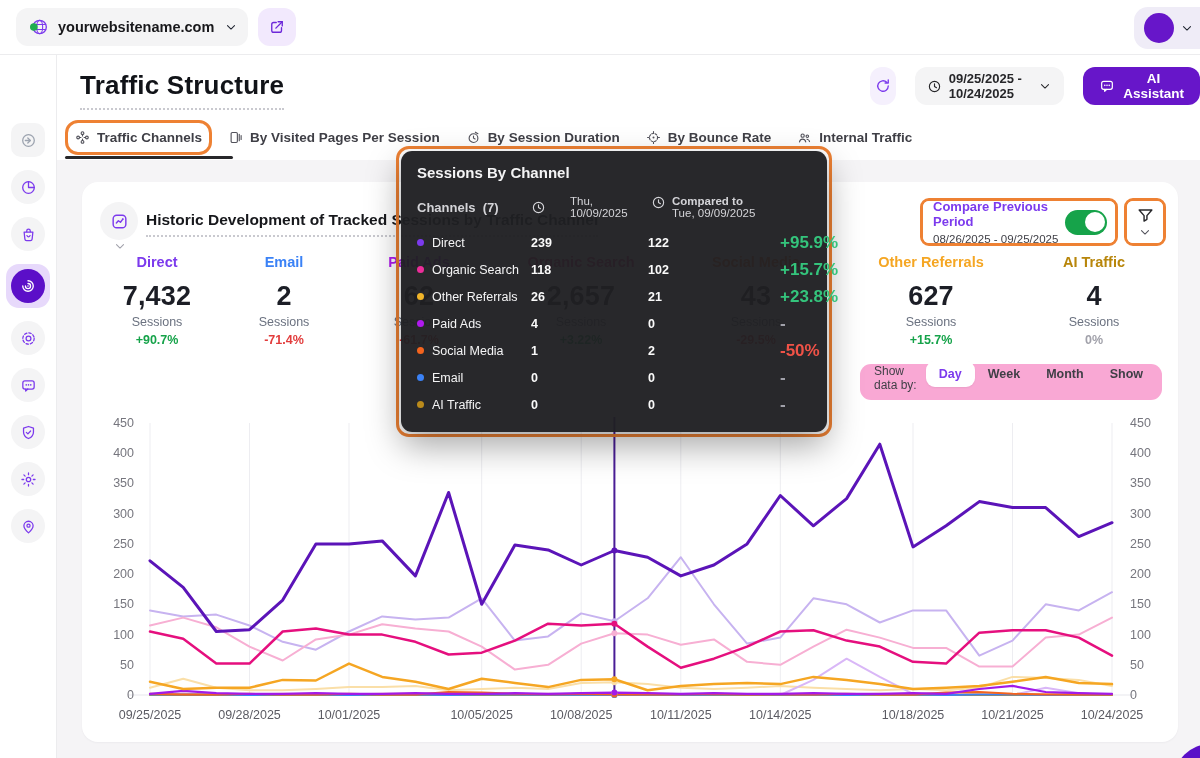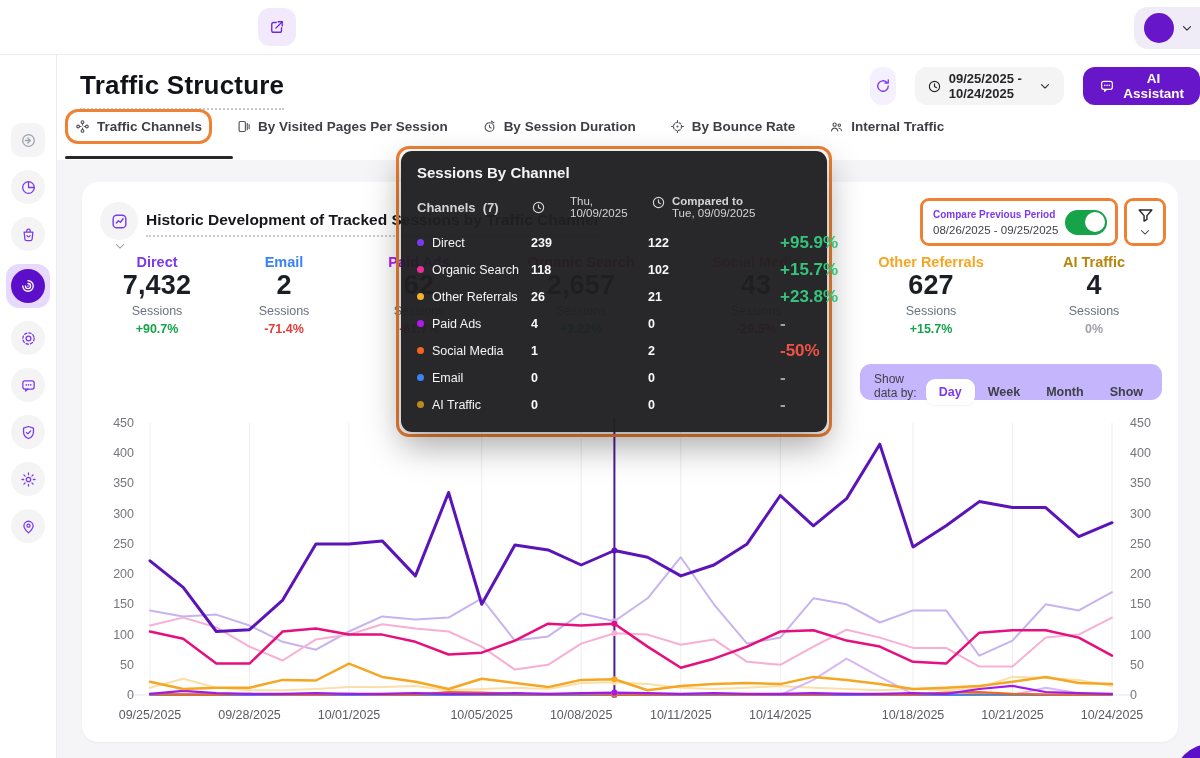--- a/index.html
+++ b/index.html
@@ -35,54 +35,54 @@
   .title{position:absolute;left:23px;top:15px;font-size:26px;font-weight:700;color:#111318;letter-spacing:.2px;border-bottom:2px dotted #c9c9cf;padding-bottom:7px}
   .monthly{position:absolute;left:231px;top:12px;width:212px}
   .m-label{font-size:11px;font-weight:700;color:#3f3f46}
   .m-link{font-size:11px;font-weight:600;color:#7c3aed;text-decoration:none;display:inline-block;margin-top:2px;cursor:pointer}
   .m-inf{position:absolute;right:0;top:10px;color:#f07f16;font-size:15px;font-weight:700}
   .m-bar{position:absolute;left:0;top:34px;width:210px;height:5px;border-radius:3px;background:#e9e9ee}
   .head-actions{position:absolute;left:813px;top:12px;height:38px;display:flex;gap:19px;align-items:center}
   .refresh-btn{width:38px;height:38px;border:none;border-radius:12px;background:#f5f0fd;color:#7c3aed;display:flex;align-items:center;justify-content:center;cursor:pointer}
   .date-pill{height:38px;background:#f4f4f5;border-radius:12px;display:flex;align-items:center;gap:7px;padding:0 12px;font-size:13px;font-weight:600;color:#27272a;cursor:pointer}
   .ai-btn{height:38px;border:none;border-radius:12px;background:#6716c9;color:#fff;display:flex;align-items:center;gap:8px;padding:0 16px;font-size:13.5px;font-weight:700;cursor:pointer}
-  .tabs{position:absolute;left:18px;top:64px;height:36px;display:flex;align-items:flex-start;gap:34px}
+  .tabs{position:absolute;left:18px;top:64px;height:36px;display:flex;align-items:center;gap:26px}
   .tab{display:flex;align-items:center;gap:7px;font-size:13.5px;font-weight:600;color:#3f3f46;background:none;border:none;cursor:pointer;white-space:nowrap}
   .tab .ic{color:#52525b}
   .tab.annotated{outline:3px solid var(--ann);outline-offset:7px;border-radius:3px}
   .active-underline{position:absolute;left:8px;top:101px;width:168px;height:3px;background:#27272a;border-radius:2px}
 
   .page-body{position:absolute;left:0;top:105px;width:1143px;height:598px;background:var(--bg)}
   .card{position:absolute;left:25px;top:22px;width:1096px;height:560px;background:#fff;border-radius:16px;box-shadow:0 1px 2px rgba(20,20,40,.04)}
 
   .sec-icon{position:absolute;left:18px;top:20px;width:38px;height:38px;border-radius:50%;background:#f4f4f5;color:#7c3aed;display:flex;align-items:center;justify-content:center;cursor:pointer}
   .sec-icon .chev{position:absolute;left:13px;top:37px;color:#a1a1aa}
   .sec-title{position:absolute;left:64px;top:29px;font-size:15.5px;font-weight:700;color:#17181c;border-bottom:2px dotted #c9c9cf;padding-bottom:6px}
 
   .ann{border:3px solid var(--ann);border-radius:9px}
   .compare-ann{position:absolute;left:838px;top:16px;width:198px;height:48px}
   .compare{width:100%;height:100%;display:flex;align-items:center;justify-content:space-between;padding:0 8px 0 10px;background:#fff;border-radius:6px}
-  .c-label{font-size:10px;font-weight:700;color:#7c3aed}
+  .c-label{font-size:13px;font-weight:700;color:#7c3aed}
   .c-range{font-size:11.5px;color:#3f3f46;margin-top:4px}
   .toggle{width:42px;height:25px;border-radius:13px;background:#d4d4d8;position:relative;cursor:pointer;flex:0 0 auto}
   .toggle.on{background:#16a34a}
   .toggle .knob{position:absolute;top:2.5px;left:2.5px;width:20px;height:20px;border-radius:50%;background:#fff;transition:left .1s}
   .toggle.on .knob{left:19.5px}
   .filter-ann{position:absolute;left:1042px;top:16px;width:42px;height:48px}
   .filter-btn{width:100%;height:100%;border:none;background:#fff;border-radius:6px;display:flex;flex-direction:column;align-items:center;justify-content:center;color:#27272a;cursor:pointer;gap:0}
   .filter-btn .chev{color:#52525b}
 
   .stat{position:absolute;top:72px;width:170px;text-align:center}
   .stat .s-label{font-size:14.5px;font-weight:700}
-  .stat .s-value{font-size:27px;font-weight:700;color:#1c1e26;margin-top:0;letter-spacing:.2px}
+  .stat .s-value{font-size:27px;font-weight:700;color:#1c1e26;margin-top:11px;letter-spacing:.2px}
   .stat .s-unit{font-size:12.5px;color:#6b7280;margin-top:3px}
   .stat .s-change{font-size:12.5px;font-weight:700;margin-top:4px}
   .up{color:var(--green)} .down{color:var(--red)} .neutral{color:#a1a1aa}
 
-  .showdata{position:absolute;left:778px;top:182px;width:302px;height:36px;background:#c4b5fd;border-radius:11px;display:flex;align-items:flex-end;padding:0 6px 0 14px;gap:4px}
+  .showdata{position:absolute;left:778px;top:182px;width:302px;height:36px;background:#f9a8d4;border-radius:11px;display:flex;align-items:flex-start;padding:0 6px 0 14px;gap:4px}
   .sd-label{font-size:12px;color:#3f3f46;margin-right:4px}
   .sd-opt{font-size:12.5px;font-weight:600;color:#3f3f46;padding:6px 13px;cursor:pointer;border-radius:9px}
   .sd-opt.sel{background:#fff;color:#7c3aed;font-weight:700;box-shadow:0 1px 2px rgba(0,0,0,.06)}
 
   .chart-wrap{position:absolute;left:0;top:223px;width:1096px;height:330px}
 
   
   .tooltip-ann{position:absolute;left:396px;top:146px;z-index:60;border:3px solid var(--ann);border-radius:13px;padding:2px;background:transparent}
   .tooltip{width:426px;background:rgba(31,31,34,.96);border-radius:11px;padding:13px 16px 14px;box-shadow:0 14px 34px rgba(0,0,0,.35)}
   .tp-title{font-size:15px;font-weight:700;color:#f4f4f5}
@@ -100,20 +100,36 @@
   .tp-chg.up{color:#34c47c}.tp-chg.down{color:#f05247}.tp-chg.none{color:#a1a1aa;font-weight:600}
 
   .fab{position:absolute;left:1174px;top:744px;width:72px;height:72px;border-radius:50%;background:#5b0fc8;z-index:50;cursor:pointer}
 </style>
 </head>
 <body>
 
 <div class="app">
 
   <header class="topbar">
+    <div class="site-pill">
+      <span class="ic">
+          <svg width="20" height="20" viewBox="0 0 24 24">
+            <circle cx="14" cy="12" r="8" fill="none" stroke="#7c3aed" stroke-width="1.6"></circle>
+            <ellipse cx="14" cy="12" rx="3.6" ry="8" fill="none" stroke="#7c3aed" stroke-width="1.3"></ellipse>
+            <path d="M6.3 9h15.4M6.3 15h15.4" stroke="#7c3aed" stroke-width="1.3"></path>
+            <circle cx="7" cy="12" r="4.6" fill="#1fae50"></circle>
+          </svg>
+        </span>
+      <span class="site-name">yourwebsitename.com</span>
+      <span class="chev">
+          <svg width="14" height="14" viewBox="0 0 24 24" fill="none" stroke="currentColor" stroke-width="1.8" stroke-linecap="round" stroke-linejoin="round">
+            <path d="M6 9.5l6 6 6-6"></path>
+          </svg>
+        </span>
+    </div>
     <button class="ext-btn">
       <span class="ic">
           <svg width="18" height="18" viewBox="0 0 24 24" fill="none" stroke="currentColor" stroke-width="1.8" stroke-linecap="round" stroke-linejoin="round">
             <path d="M11 6H7.5A2.5 2.5 0 0 0 5 8.5v8A2.5 2.5 0 0 0 7.5 19h8a2.5 2.5 0 0 0 2.5-2.5V13"></path>
             <path d="M13.5 5H19v5.5"></path>
             <path d="M19 5l-8.5 8.5"></path>
           </svg>
         </span>
     </button>
     <div class="avatar-wrap">

